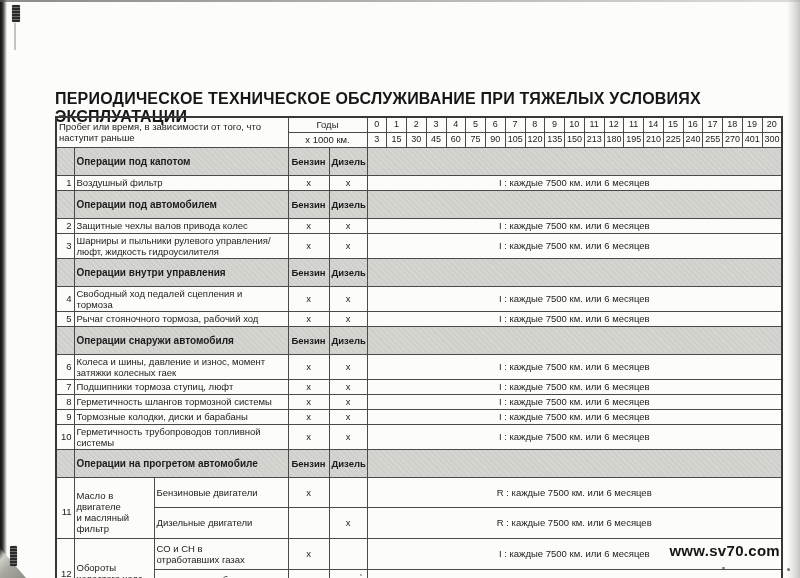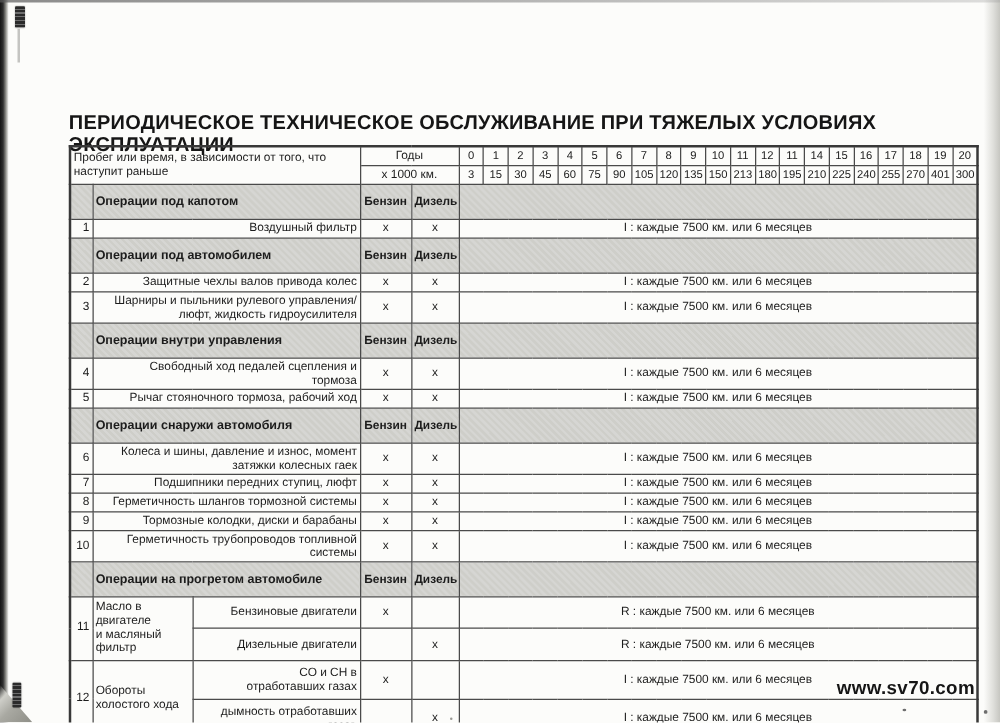--- a/index.html
+++ b/index.html
@@ -40,28 +40,28 @@
   table.doc td{border:1px solid #4a4a4a;padding:1px 2px;vertical-align:middle;
     overflow:hidden;white-space:pre-line;}
   .hrow td{height:15px;}
   .hdr-left{text-align:left;vertical-align:top;padding:1px 3px;}
   .hdr-side{text-align:center;padding-left:3px;}
   .c-yr{text-align:center;padding:0;font-size:9px;}
   .srow td{background:repeating-linear-gradient(45deg,#d6d6d3 0 2px,#cecec9 2px 4px);height:28px;}
   .c-sec{font-weight:bold;font-size:10px;text-align:left;padding-left:3px;}
   .c-fuel{font-weight:bold;font-size:9.5px;text-align:center;}
   .c-num{text-align:right;padding-right:2px;}
-  .c-desc{text-align:right;padding-left:3px;}
+  .c-desc{text-align:left;padding-left:3px;}
   .c-x{text-align:center;}
   .c-int{text-align:center;margin-top:44px;}
   .c-group{text-align:left;vertical-align:top;padding:2px 2px 1px 3px;}
   .v-top{vertical-align:top;padding-top:2px;}
   tr.single td{height:15px;}
   tr.tall td{padding-top:4px;padding-bottom:4px;}
-  tr.tall td.c-group, tr.tall td.v-top{padding-top:2px;}
+  tr.tall td.c-group, tr.tall td.v-top{padding-top:12px;}
   .watermark{position:absolute;right:20px;top:542px;font-size:15px;font-weight:bold;
     letter-spacing:.3px;color:#151515;margin-left:16px;}
 </style>
 </head>
 <body>
 
 <div class="edge-left"></div>
 <div class="edge-right"></div>
 <div class="edge-top"></div>
 <div class="corner-wedge"></div>
@@ -223,21 +223,21 @@
         <tr class="">
           <td class="c-num">6</td>
           <td class="c-desc" colspan="2">Колеса и шины, давление и износ, момент
 затяжки колесных гаек</td>
           <td class="c-x">x</td>
           <td class="c-x">x</td>
           <td class="c-int" colspan="21">I : каждые 7500 км. или 6 месяцев</td>
         </tr>
         <tr class="single">
           <td class="c-num">7</td>
-          <td class="c-desc" colspan="2">Подшипники передних ступиц, люфт</td>
+          <td class="c-desc" colspan="2">Подшипники тормоза ступиц, люфт</td>
           <td class="c-x">x</td>
           <td class="c-x">x</td>
           <td class="c-int" colspan="21">I : каждые 7500 км. или 6 месяцев</td>
         </tr>
         <tr class="single">
           <td class="c-num">8</td>
           <td class="c-desc" colspan="2">Герметичность шлангов тормозной системы</td>
           <td class="c-x">x</td>
           <td class="c-x">x</td>
           <td class="c-int" colspan="21">I : каждые 7500 км. или 6 месяцев</td>

